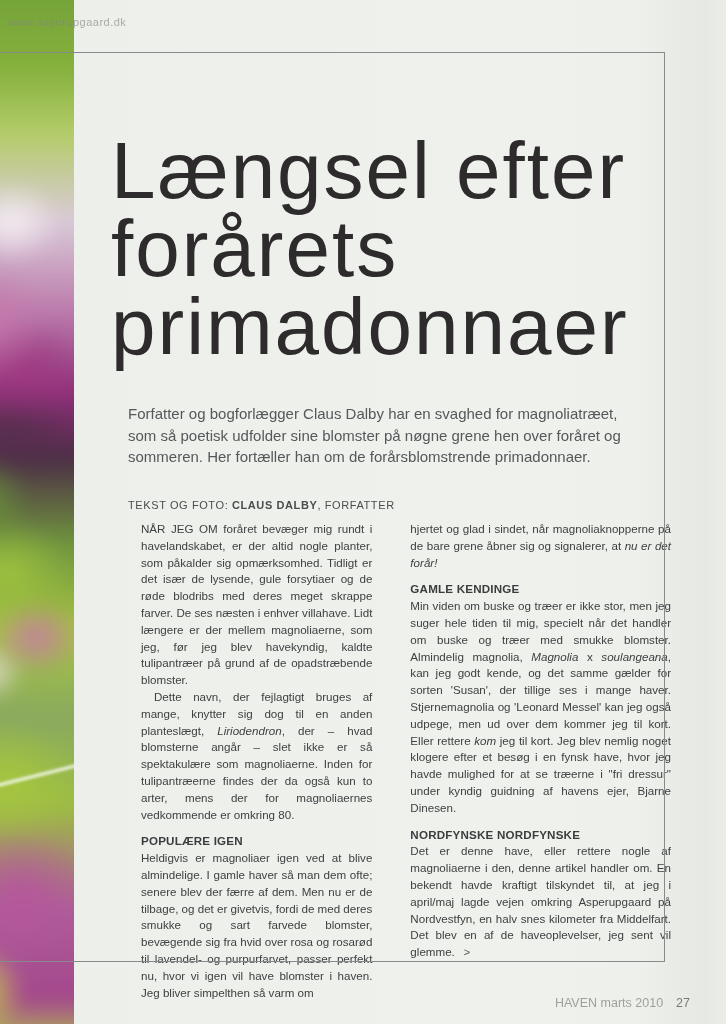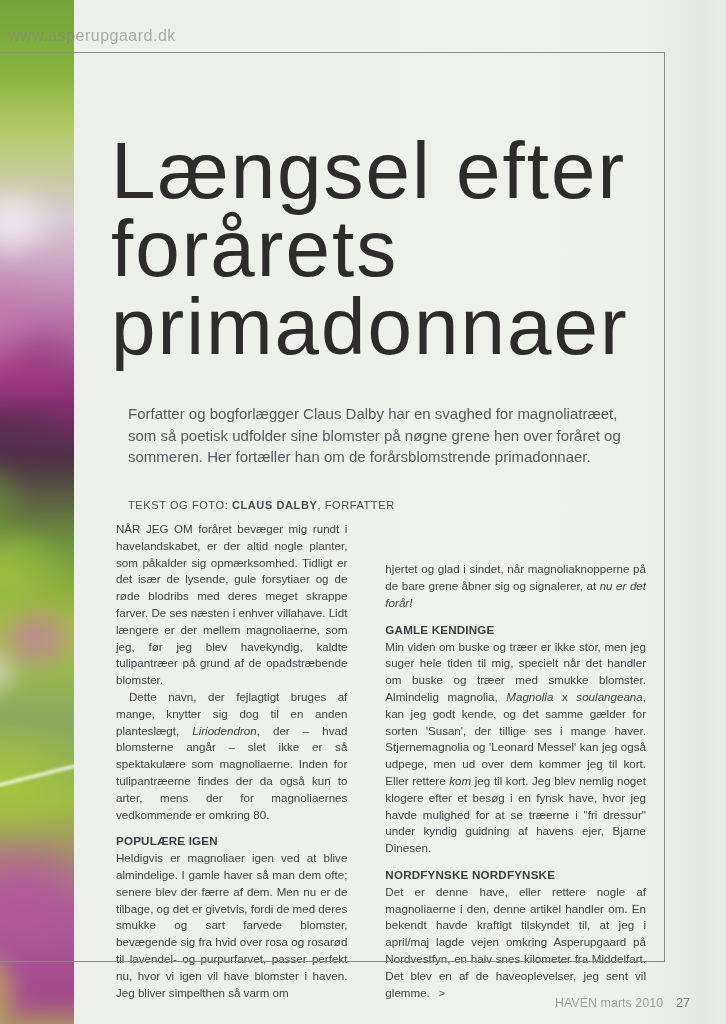--- a/index.html
+++ b/index.html
@@ -41,22 +41,22 @@
     filter: blur(8px);
   }
   .photo-strip .stem-highlight {
     position: absolute; left: -10px; top: 772px; width: 110px; height: 3px;
     background: rgba(255,255,255,0.9);
     transform: rotate(-14deg);
     filter: blur(1.5px);
   }
   
   .watermark {
-    position: absolute; left: 8px; top: 27px;
-    font-size: 16px; letter-spacing: 0.5px;
+    position: absolute; left: 8px; top: 16px;
+    font-size: 11px; letter-spacing: 0.5px;
     color: rgba(130,135,128,0.65);
     z-index: 5;
   }
   
   .rule { position: absolute; background: #87898b; z-index: 4; }
   .rule-top    { left: 0; top: 52px;  width: 665px; height: 1px; }
   .rule-bottom { left: 0; top: 961px; width: 665px; height: 1px; }
   .rule-right  { left: 664px; top: 52px; width: 1px; height: 910px; }
   
   .headline {
@@ -74,22 +74,22 @@
   }
   
   .byline {
     position: absolute; left: 128px; top: 499px;
     font-size: 11px; letter-spacing: 0.6px;
     color: #4b4c4e;
   }
   .byline .bold { font-weight: bold; }
   
   .columns {
-    position: absolute; left: 116px; top: 521px; width: 530px;
-    display: flex; gap: 38px; align-items: flex-end;
+    position: absolute; left: 141px; top: 521px; width: 530px;
+    display: flex; gap: 38px;
   }
   .col { font-size: 11.6px; line-height: 16.8px; color: #3f4042; }
   .col-left  { width: 237px; }
   .col-right { width: 267px; }
   .col p { text-align: justify; }
   .col p.indent { text-indent: 13px; }
   .col .subhead {
     font-size: 11.6px; font-weight: bold; letter-spacing: 0.2px;
     margin-top: 10px; text-align: left; color: #3b3c3e;
   }

